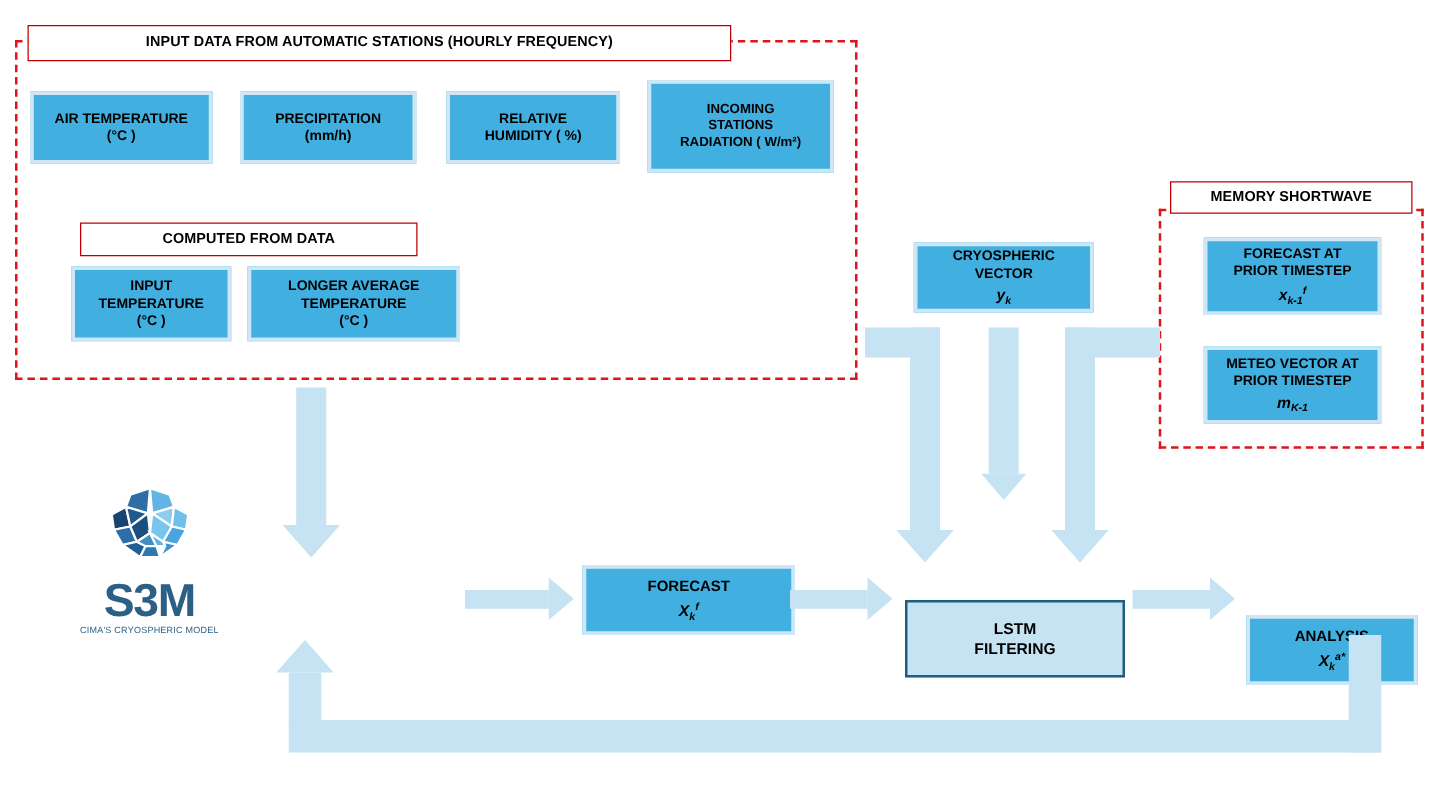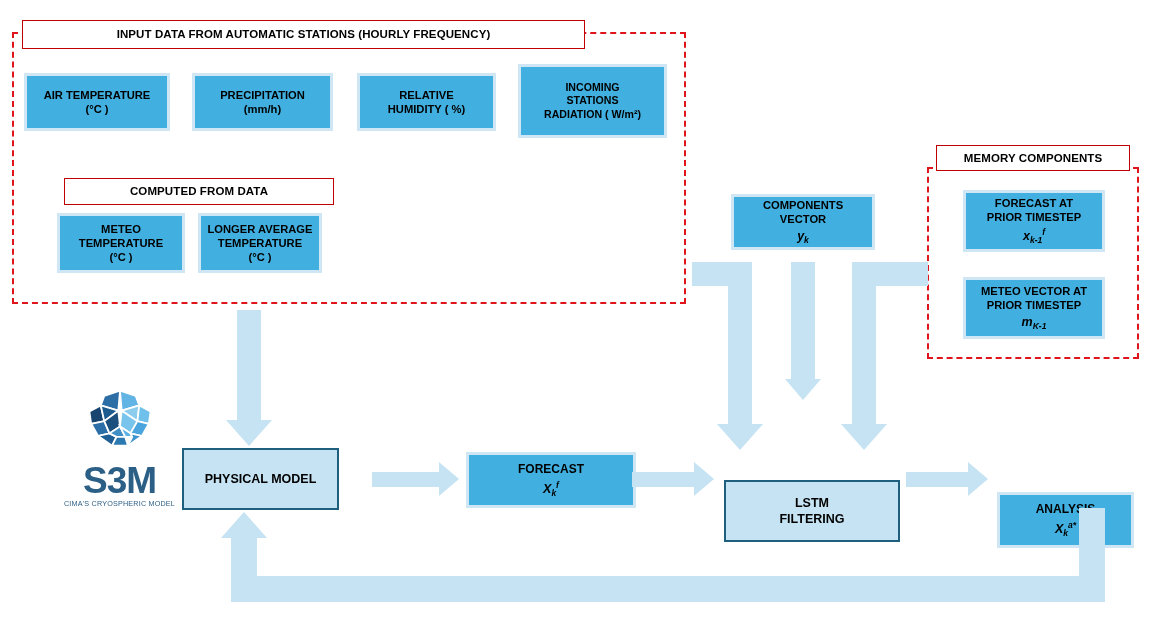--- a/index.html
+++ b/index.html
@@ -78,38 +78,38 @@
   </div>
   <div class="abs bbox" style="left:518px;top:64px;width:149px;height:74px;font-size:10.6px;">
     <span class="ln">INCOMING</span>
     <span class="ln">STATIONS</span>
     <span class="ln">RADIATION ( W/m²)</span>
   </div>
 
   <div class="abs caption" style="left:64px;top:178px;width:270px;height:27px;">COMPUTED FROM DATA</div>
 
   <div class="abs bbox" style="left:57px;top:213px;width:128px;height:60px;">
-    <span class="ln">METEO</span>
+    <span class="ln">INPUT</span>
     <span class="ln">TEMPERATURE</span>
     <span class="ln">(°C )</span>
   </div>
-  <div class="abs bbox" style="left:198px;top:213px;width:124px;height:60px;">
+  <div class="abs bbox" style="left:198px;top:213px;width:170px;height:60px;">
     <span class="ln">LONGER AVERAGE</span>
     <span class="ln">TEMPERATURE</span>
     <span class="ln">(°C )</span>
   </div>
 
   <div class="abs bbox" style="left:731px;top:194px;width:144px;height:56px;">
-    <span class="ln">COMPONENTS</span>
+    <span class="ln">CRYOSPHERIC</span>
     <span class="ln">VECTOR</span>
     <span class="math"><span>y</span><sub>k</sub></span>
   </div>
 
   <div class="abs dashgroup" style="left:927px;top:167px;width:212px;height:192px;"></div>
-  <div class="abs caption" style="left:936px;top:145px;width:194px;height:26px;">MEMORY COMPONENTS</div>
+  <div class="abs caption" style="left:936px;top:145px;width:194px;height:26px;">MEMORY SHORTWAVE</div>
 
   <div class="abs bbox" style="left:963px;top:190px;width:142px;height:62px;text-align:right;">
     <span class="ln">FORECAST AT</span>
     <span class="ln">PRIOR TIMESTEP</span>
     <span class="math"><span>x</span><sub>k-1</sub><sup>f</sup></span>
   </div>
   <div class="abs bbox" style="left:963px;top:277px;width:142px;height:62px;">
     <span class="ln">METEO VECTOR AT</span>
     <span class="ln">PRIOR TIMESTEP</span>
     <span class="math"><span>m</span><sub>K-1</sub></span>
@@ -146,23 +146,20 @@
         <polygon points="30,52 38,56 48,56 42,44" fill="#3f8fc4"></polygon>
         <polygon points="42,44 48,56 56,56 54,52" fill="#5cb2e5"></polygon>
         <polygon points="54,52 56,56 51,66 67,55" fill="#3d93cd"></polygon>
         <polygon points="33,66 51,66 48,56 38,56" fill="#2b79b0"></polygon>
       </g>
     </svg>
     <div class="logo-word">S3M</div>
     <div class="logo-sub">CIMA'S CRYOSPHERIC MODEL</div>
   </div>
 
-  <div class="abs pbox" style="left:182px;top:448px;width:157px;height:62px;">
-    <span>PHYSICAL MODEL</span>
-  </div>
 
   <div class="abs arrow-shaft" style="left:372px;top:472px;width:67px;height:15px;"></div>
   <div class="abs arrow-head head-right" style="left:439px;top:462px;"></div>
 
   <div class="abs bbox" style="left:466px;top:452px;width:170px;height:56px;font-size:12px;">
     <span class="ln">FORECAST</span>
     <span class="math"><span>X</span><sub>k</sub><sup>f</sup></span>
   </div>
 
   <div class="abs arrow-shaft" style="left:632px;top:472px;width:62px;height:15px;"></div>

